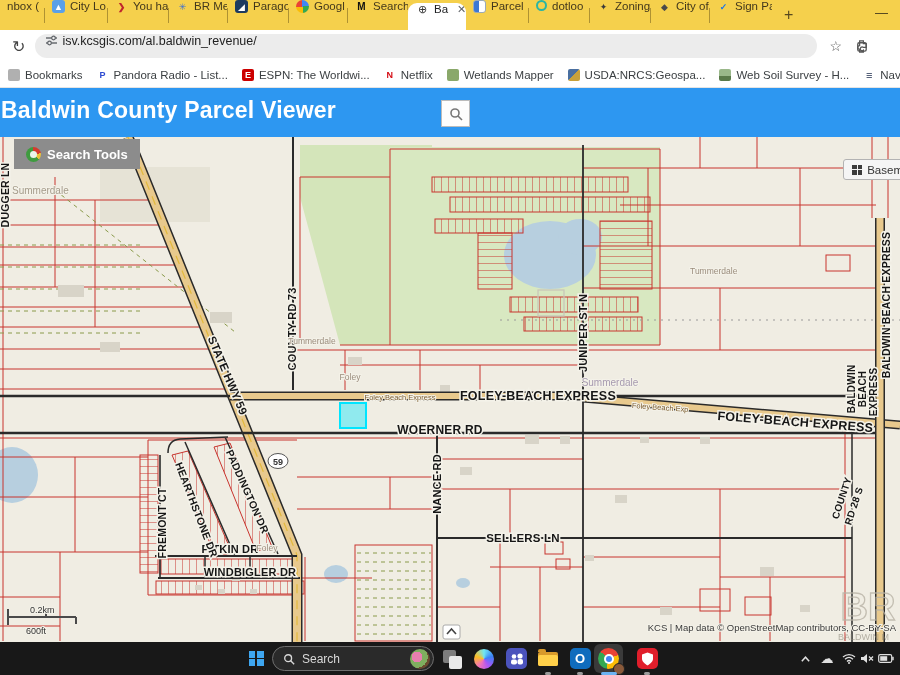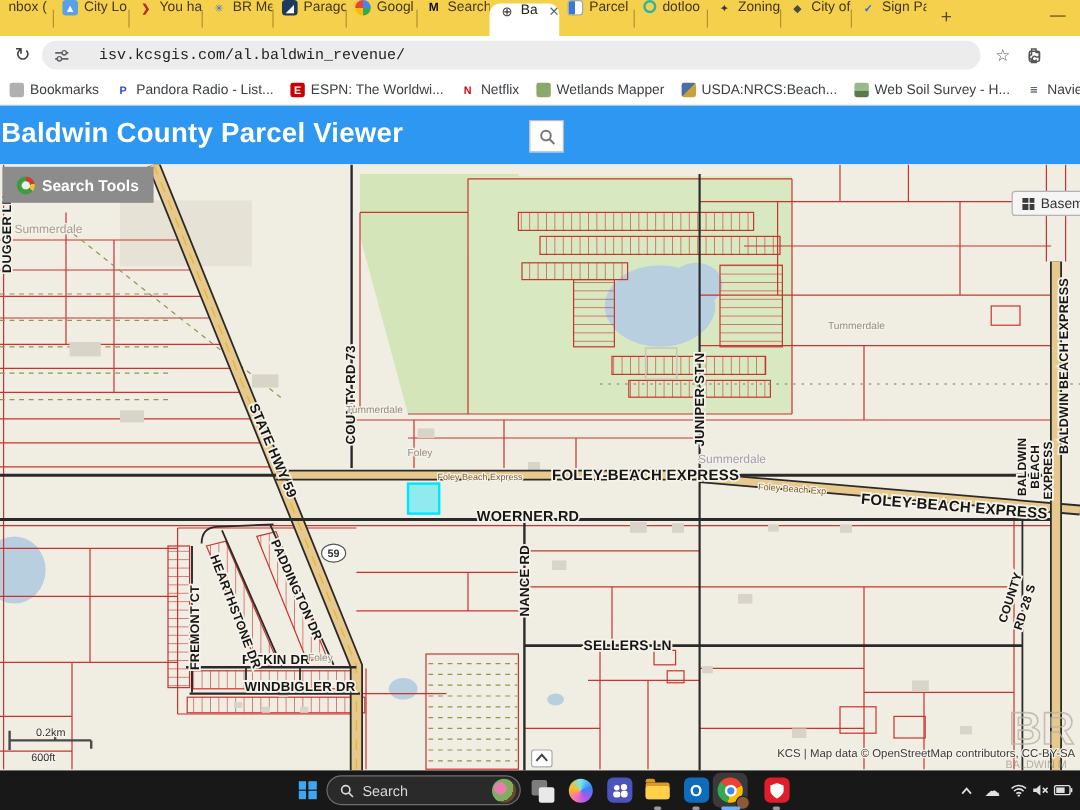--- a/index.html
+++ b/index.html
@@ -12,42 +12,42 @@
   .tab.active { background:#fff; border-radius:9px 9px 0 0; color:#202124; margin-top:3px; padding:0 8px; }
   .tdiv { width:1px; height:15px; background:rgba(90,70,20,.45); align-self:center; }
   .fav { width:13px; height:13px; border-radius:3px; display:flex; align-items:center; justify-content:center; font-size:9px; flex:0 0 auto; }
   .tclose { font-size:11px; color:#5f6368; margin-left:4px; }
   .newtab { font-size:16px; color:#57491f; display:flex; align-items:center; padding:0 12px; }
   .winmin { position:absolute; right:12px; top:5px; font-size:13px; color:#43381c; }
 
   
   .urlrow { position:absolute; top:30px; left:0; width:900px; height:32px; background:#fff; display:flex; align-items:center; }
   .navbtn { font-size:16px; color:#444; margin:0 10px 0 12px; }
-  .omnibox { flex:0 0 auto; width:782px; height:24px; background:#ececec; border-radius:12px; display:flex; align-items:center; padding:0 10px; gap:24px;font-family:Liberation Mono, monospace; }
+  .omnibox { flex:0 0 auto; width:782px; height:24px; background:#ececec; border-radius:12px; display:flex; padding:0 10px; gap:4px; }
   .url { font-size:12.5px; color:#222; }
   .rightic { font-size:14px; color:#555; margin-left:12px; }
 
   
   .bmrow { position:absolute; top:62px; left:0; width:900px; height:26px; background:#fff; border-bottom:1px solid #e4e4e4; display:flex; align-items:center; font-size:11.5px; color:#3c4043; }
   .bm { display:flex; align-items:center; gap:5px; margin-left:14px; white-space:nowrap; }
   .bmic { width:12px; height:12px; border-radius:2px; display:flex; align-items:center; justify-content:center; font-size:9px; font-weight:bold; flex:0 0 auto; }
   .bmsep { width:1px; height:16px; background:#f0d87a; margin:0 8px 0 12px; }
 
   
   .apphdr { position:absolute; top:88px; left:0; width:900px; height:49px; background:#2d97f1; }
   .apptitle { position:absolute; left:1px; top:9px; font-size:23px; font-weight:bold; color:#fff; letter-spacing:.2px; }
   .findbox { position:absolute; left:283px; top:12px; width:158px; height:27px; border:1px solid #bbb; background:#fff; font-size:12.5px; padding:0 8px; color:#333; font-family:"Liberation Sans",sans-serif; }
   .findbox::placeholder { color:#9a9a9a; }
   .findbtn { position:absolute; left:441px; top:12px; width:29px; height:27px; background:#fdfdfd; border:1px solid #bbb; display:flex; align-items:center; justify-content:center; }
 
   
   .toolrow { position:absolute; top:139px; left:0; display:flex; z-index:5; }
   .toolbtn { height:30px; display:flex; align-items:center; gap:6px; color:#fff; font-weight:bold; font-size:13px; padding:0 12px; }
   .toolbtn.blue { background:#3a70e3; padding-left:2px; }
-  .toolbtn.gray { background:#8c8c8c; margin-left:2px; }
+  .toolbtn.gray { background:#8c8c8c; margin-left:14px; }
   .stIcon { width:15px; height:15px; border-radius:50%; background:conic-gradient(#d43b2f 0 22%, #e8c23a 22% 36%, #3f9b3f 36% 100%); position:relative; }
   .stIcon:after { content:""; position:absolute; inset:4px; background:#eaf5ea; border-radius:50%; }
   .mtIcon { width:18px; height:14px; position:relative; }
   .mtIcon .base { position:absolute; bottom:0; left:0; width:0; height:0; border-left:9px solid transparent; border-right:9px solid transparent; border-bottom:7px solid #3f4448; }
   .mtIcon .pin { position:absolute; top:0; left:6px; width:6px; height:6px; background:#d6362c; border-radius:50% 50% 50% 0; transform:rotate(-45deg); }
 
   
   .mapwrap { position:absolute; top:137px; left:0; width:900px; height:505px; background:#f0ede3; }
   .rl { font-weight:bold; fill:#161616; stroke:#f4f2e9; stroke-width:3px; paint-order:stroke; font-family:"Liberation Sans",sans-serif; letter-spacing:.2px; }
   .pl { stroke:#f4f2e9; stroke-width:2px; paint-order:stroke; font-family:"Liberation Sans",sans-serif; }
@@ -183,21 +183,21 @@
   <div class="bm">
       <span class="bmic" style="color:#d40b13">N</span>
       <span>Netflix</span>
     </div>
   <div class="bm">
       <span class="bmic" style="background:#8aa86a"></span>
       <span>Wetlands Mapper</span>
     </div>
   <div class="bm">
       <span class="bmic" style="background:linear-gradient(135deg,#4a6fa0 0 50%,#c8a13a 50% 100%)"></span>
-      <span>USDA:NRCS:Beach...</span>
+      <span>USDA:NRCS:Geospa...</span>
     </div>
   <div class="bm">
       <span class="bmic" style="background:linear-gradient(180deg,#9ab88a 0 55%,#5a7a4a 55% 100%)"></span>
       <span>Web Soil Survey - H...</span>
     </div>
   <div class="bm">
       <span class="bmic" style="color:#1b2a4a;font-size:11px">≡</span>
       <span>Navient</span>
     </div>
 

